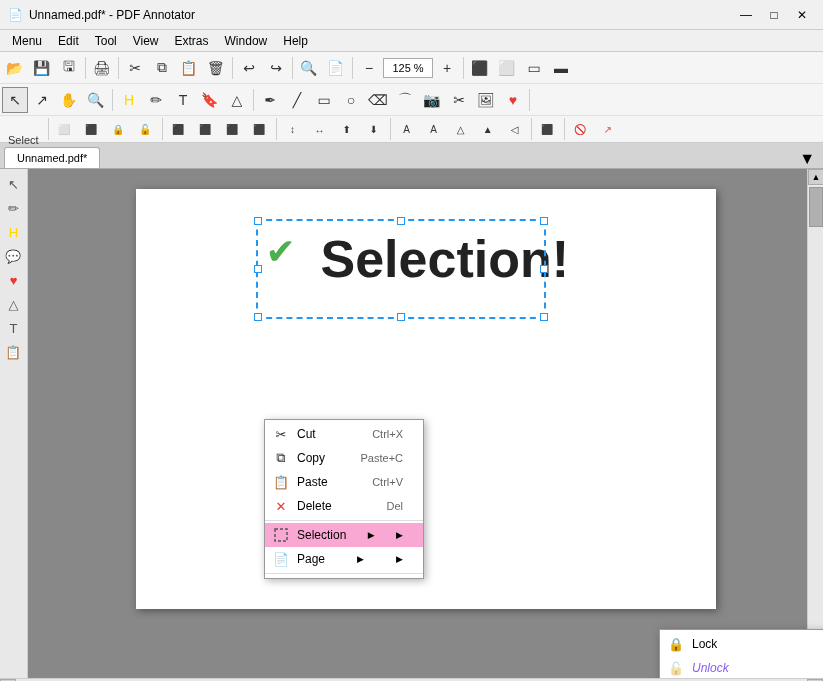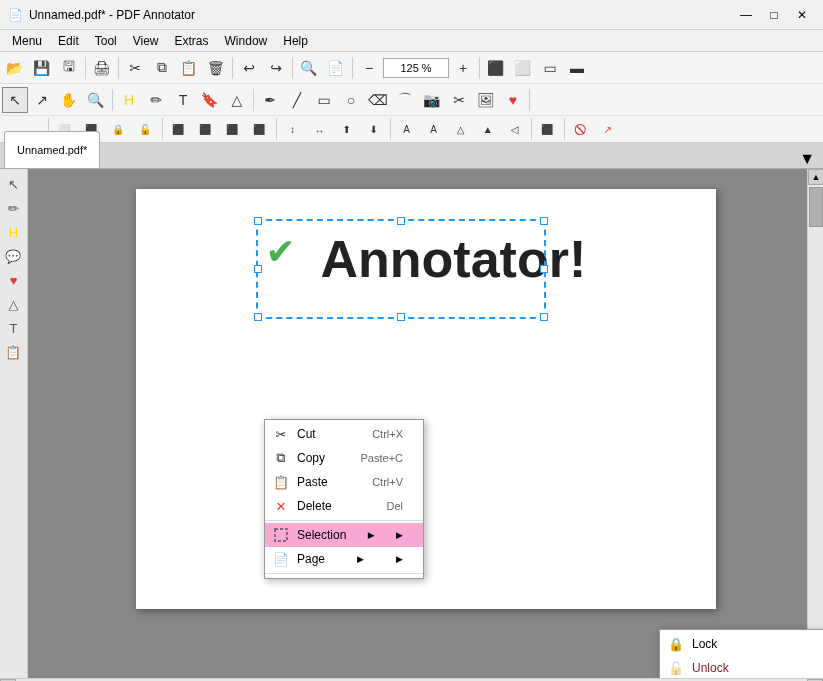--- a/index.html
+++ b/index.html
@@ -48,33 +48,33 @@
     .tb-btn {
       width: 26px; height: 26px;
       border: 1px solid transparent;
       background: transparent;
       cursor: pointer;
       display: flex; align-items: center; justify-content: center;
       font-size: 14px;
       color: #333;
     }
     .tb-sep { width: 1px; height: 22px; background: #ccc; margin: 0 2px; }
-    .zoom-input { width: 66px; height: 20px; border: 1px solid #aaa; text-align: center; font-size: 11px; }
+    .zoom-input { width: 50px; height: 20px; border: 1px solid #aaa; text-align: center; font-size: 11px; }
     
     
     #tabbar {
       height: 26px;
       background: #d4d4d4;
       display: flex;
       align-items: flex-end;
       padding: 0 4px;
       border-bottom: 1px solid #aaa;
     }
     .tab {
-      padding: 12px 12px;
+      padding: 4px 12px;
       background: #e8e8e8;
       border: 1px solid #aaa;
       border-bottom: none;
       cursor: pointer;
       font-size: 11px;
       border-radius: 3px 3px 0 0;
     }
     .tab.active { background: #fff; font-weight: 500; }
     
     
@@ -398,21 +398,21 @@
       <div class="scroll-track">
         <div class="scroll-thumb"></div>
       </div>
       <div class="scroll-btn">▼</div>
     </div>
 
     <div id="pdf-page">
 
       <div id="checkmark">✔</div>
 
-      <div id="pdf-text">Annotator!</div>
+      <div id="pdf-text">Selection!</div>
 
       <div id="selection-box">
         <div class="sel-handle tl"></div>
         <div class="sel-handle tc"></div>
         <div class="sel-handle tr"></div>
         <div class="sel-handle ml"></div>
         <div class="sel-handle mr"></div>
         <div class="sel-handle bl"></div>
         <div class="sel-handle bc"></div>
         <div class="sel-handle br"></div>
@@ -467,21 +467,21 @@
 
     <div id="submenu">
 
       <div class="ctx-item">
         <span class="ctx-icon">🔒</span>
         <span>Lock</span>
       </div>
 
       <div class="ctx-item disabled">
         <span class="ctx-icon" style="opacity:0.4;">🔓</span>
-        <span style="color:#7f1d1d;">Unlock</span>
+        <span style="color:#8b5cf6;font-style:italic;">Unlock</span>
       </div>
 
     </div>
 
     <div id="hand-btn" style="position:absolute; right:20px; bottom:10px; width:38px; height:38px; border:2px solid #e53935; background:rgba(255,220,220,0.5); display:flex; align-items:center; justify-content:center; font-size:20px;">
       ✋
     </div>
 
   </div>
 </div>

